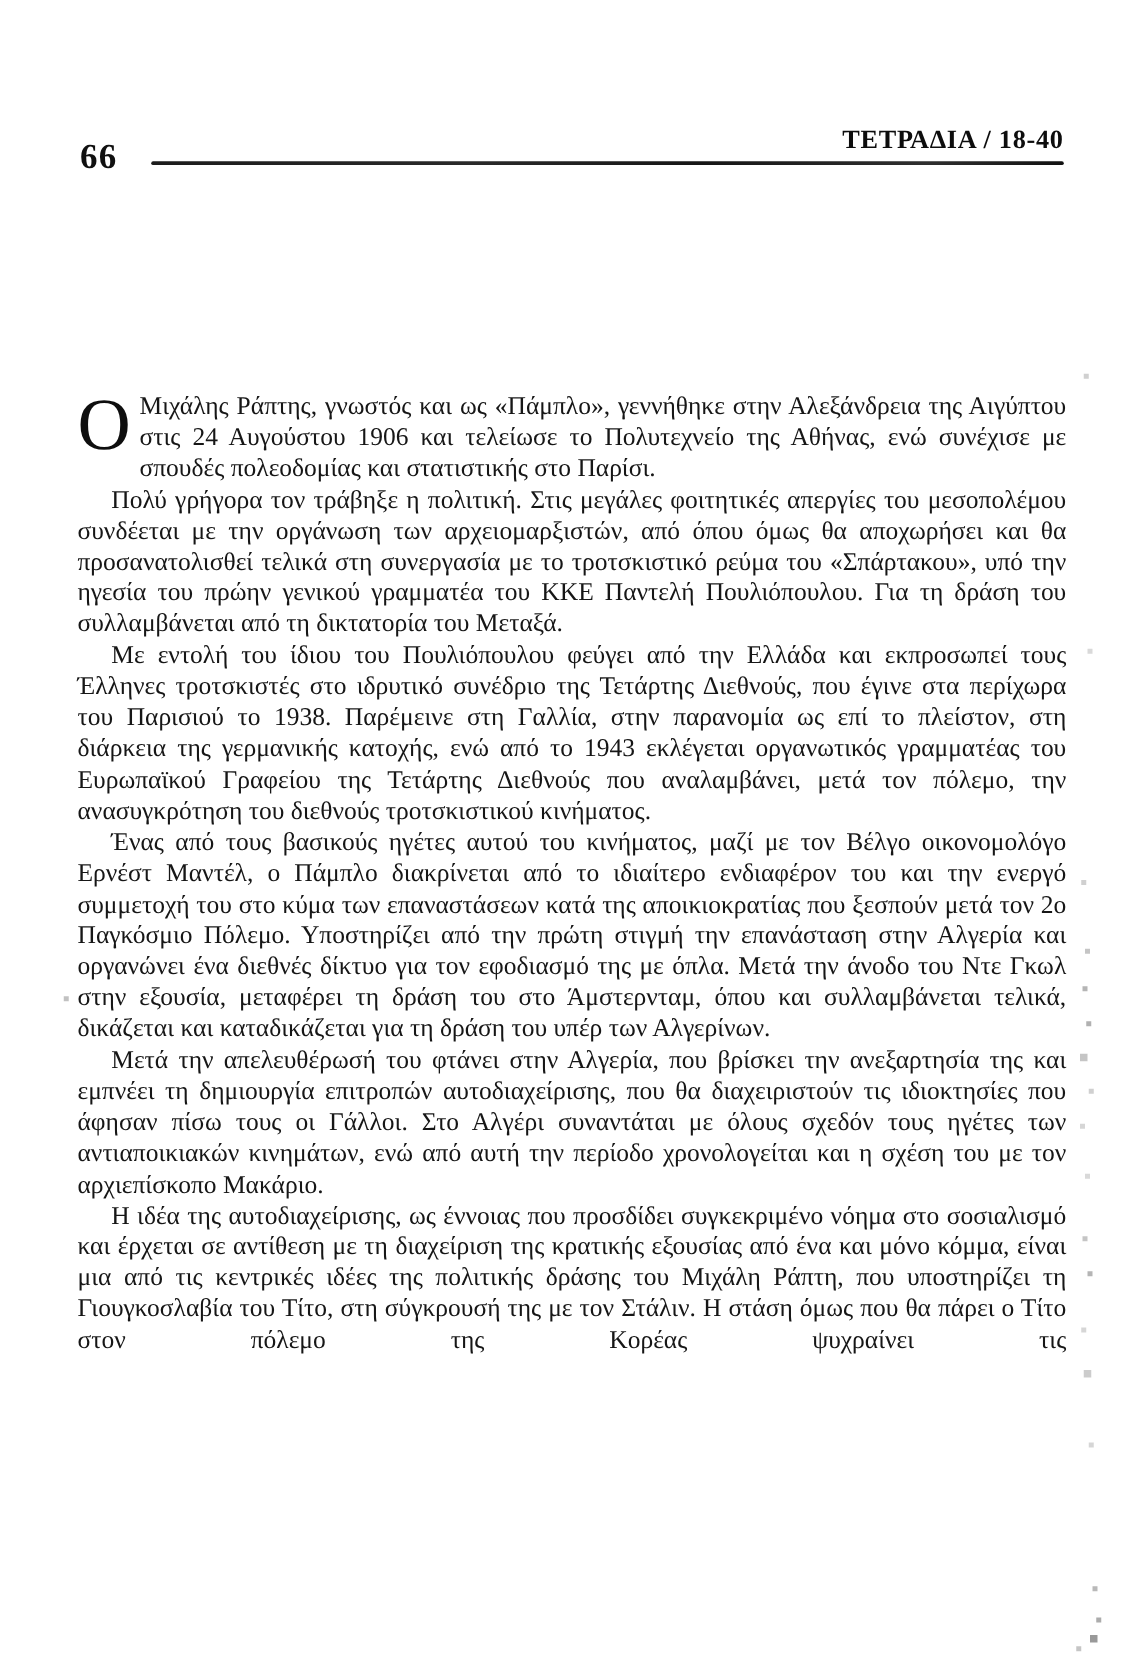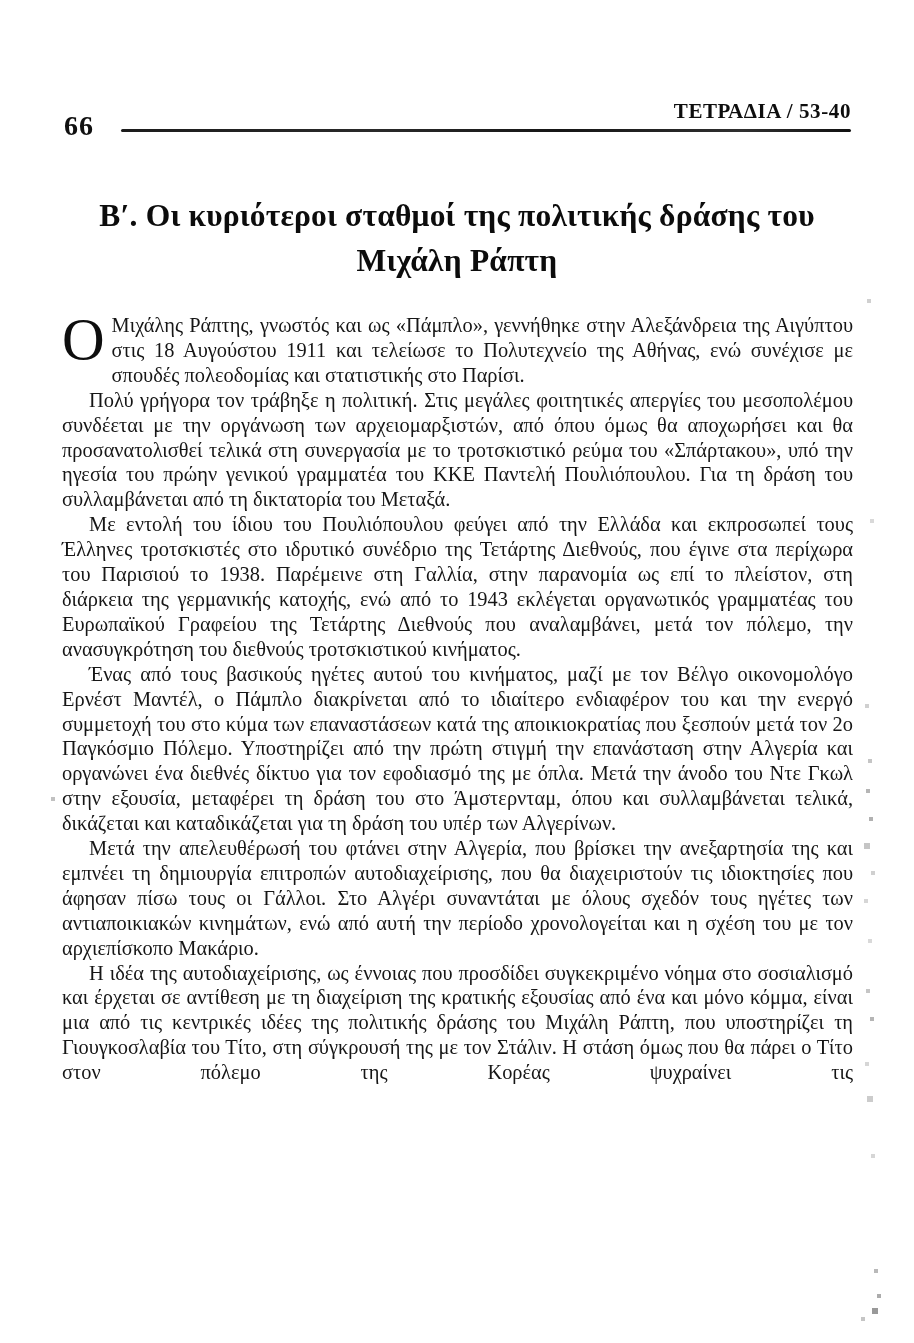--- a/index.html
+++ b/index.html
@@ -123,30 +123,26 @@
   }
 </style>
 </head>
 <body>
 
 <div class="page">
 
   <div class="running-header">
     <span class="page-number">66</span>
     <div class="header-rule"></div>
-    <span class="journal-title">ΤΕΤΡΑΔΙΑ / 53-40</span>
+    <span class="journal-title">ΤΕΤΡΑΔΙΑ / 18-40</span>
   </div>
 
-  <h1 class="article-title">
-    <span class="tline">Β′. Οι κυριότεροι σταθμοί της πολιτικής δράσης του</span>
-    <span class="tline">Μιχάλη Ράπτη</span>
-  </h1>
 
   <div class="article-body">
-    <p class="first"><span class="dropcap">Ο</span><span>Μιχάλης Ράπτης, γνωστός και ως «Πάμπλο», γεννήθηκε στην Αλεξάνδρεια της Αιγύπτου στις 18 Αυγούστου 1911 και τελείωσε το Πολυτεχνείο της Αθήνας, ενώ συνέχισε με σπουδές πολεοδομίας και στατιστικής στο Παρίσι.</span></p>
+    <p class="first"><span class="dropcap">Ο</span><span>Μιχάλης Ράπτης, γνωστός και ως «Πάμπλο», γεννήθηκε στην Αλεξάνδρεια της Αιγύπτου στις 24 Αυγούστου 1906 και τελείωσε το Πολυτεχνείο της Αθήνας, ενώ συνέχισε με σπουδές πολεοδομίας και στατιστικής στο Παρίσι.</span></p>
     <p>Πολύ γρήγορα τον τράβηξε η πολιτική. Στις μεγάλες φοιτητικές απεργίες του μεσοπολέμου συνδέεται με την οργάνωση των αρχειομαρξιστών, από όπου όμως θα αποχωρήσει και θα προσανατολισθεί τελικά στη συνεργασία με το τροτσκιστικό ρεύμα του «Σπάρτακου», υπό την ηγεσία του πρώην γενικού γραμματέα του ΚΚΕ Παντελή Πουλιόπουλου. Για τη δράση του συλλαμβάνεται από τη δικτατορία του Μεταξά.</p>
     <p>Με εντολή του ίδιου του Πουλιόπουλου φεύγει από την Ελλάδα και εκπροσωπεί τους Έλληνες τροτσκιστές στο ιδρυτικό συνέδριο της Τετάρτης Διεθνούς, που έγινε στα περίχωρα του Παρισιού το 1938. Παρέμεινε στη Γαλλία, στην παρανομία ως επί το πλείστον, στη διάρκεια της γερμανικής κατοχής, ενώ από το 1943 εκλέγεται οργανωτικός γραμματέας του Ευρωπαϊκού Γραφείου της Τετάρτης Διεθνούς που αναλαμβάνει, μετά τον πόλεμο, την ανασυγκρότηση του διεθνούς τροτσκιστικού κινήματος.</p>
     <p>Ένας από τους βασικούς ηγέτες αυτού του κινήματος, μαζί με τον Βέλγο οικονομολόγο Ερνέστ Μαντέλ, ο Πάμπλο διακρίνεται από το ιδιαίτερο ενδιαφέρον του και την ενεργό συμμετοχή του στο κύμα των επαναστάσεων κατά της αποικιοκρατίας που ξεσπούν μετά τον 2ο Παγκόσμιο Πόλεμο. Υποστηρίζει από την πρώτη στιγμή την επανάσταση στην Αλγερία και οργανώνει ένα διεθνές δίκτυο για τον εφοδιασμό της με όπλα. Μετά την άνοδο του Ντε Γκωλ στην εξουσία, μεταφέρει τη δράση του στο Άμστερνταμ, όπου και συλλαμβάνεται τελικά, δικάζεται και καταδικάζεται για τη δράση του υπέρ των Αλγερίνων.</p>
     <p>Μετά την απελευθέρωσή του φτάνει στην Αλγερία, που βρίσκει την ανεξαρτησία της και εμπνέει τη δημιουργία επιτροπών αυτοδιαχείρισης, που θα διαχειριστούν τις ιδιοκτησίες που άφησαν πίσω τους οι Γάλλοι. Στο Αλγέρι συναντάται με όλους σχεδόν τους ηγέτες των αντιαποικιακών κινημάτων, ενώ από αυτή την περίοδο χρονολογείται και η σχέση του με τον αρχιεπίσκοπο Μακάριο.</p>
     <p class="continues">Η ιδέα της αυτοδιαχείρισης, ως έννοιας που προσδίδει συγκεκριμένο νόημα στο σοσιαλισμό και έρχεται σε αντίθεση με τη διαχείριση της κρατικής εξουσίας από ένα και μόνο κόμμα, είναι μια από τις κεντρικές ιδέες της πολιτικής δράσης του Μιχάλη Ράπτη, που υποστηρίζει τη Γιουγκοσλαβία του Τίτο, στη σύγκρουσή της με τον Στάλιν. Η στάση όμως που θα πάρει ο Τίτο στον πόλεμο της Κορέας ψυχραίνει τις</p>
   </div>
 
   <div class="scan-noise"></div>
 
 </div>

